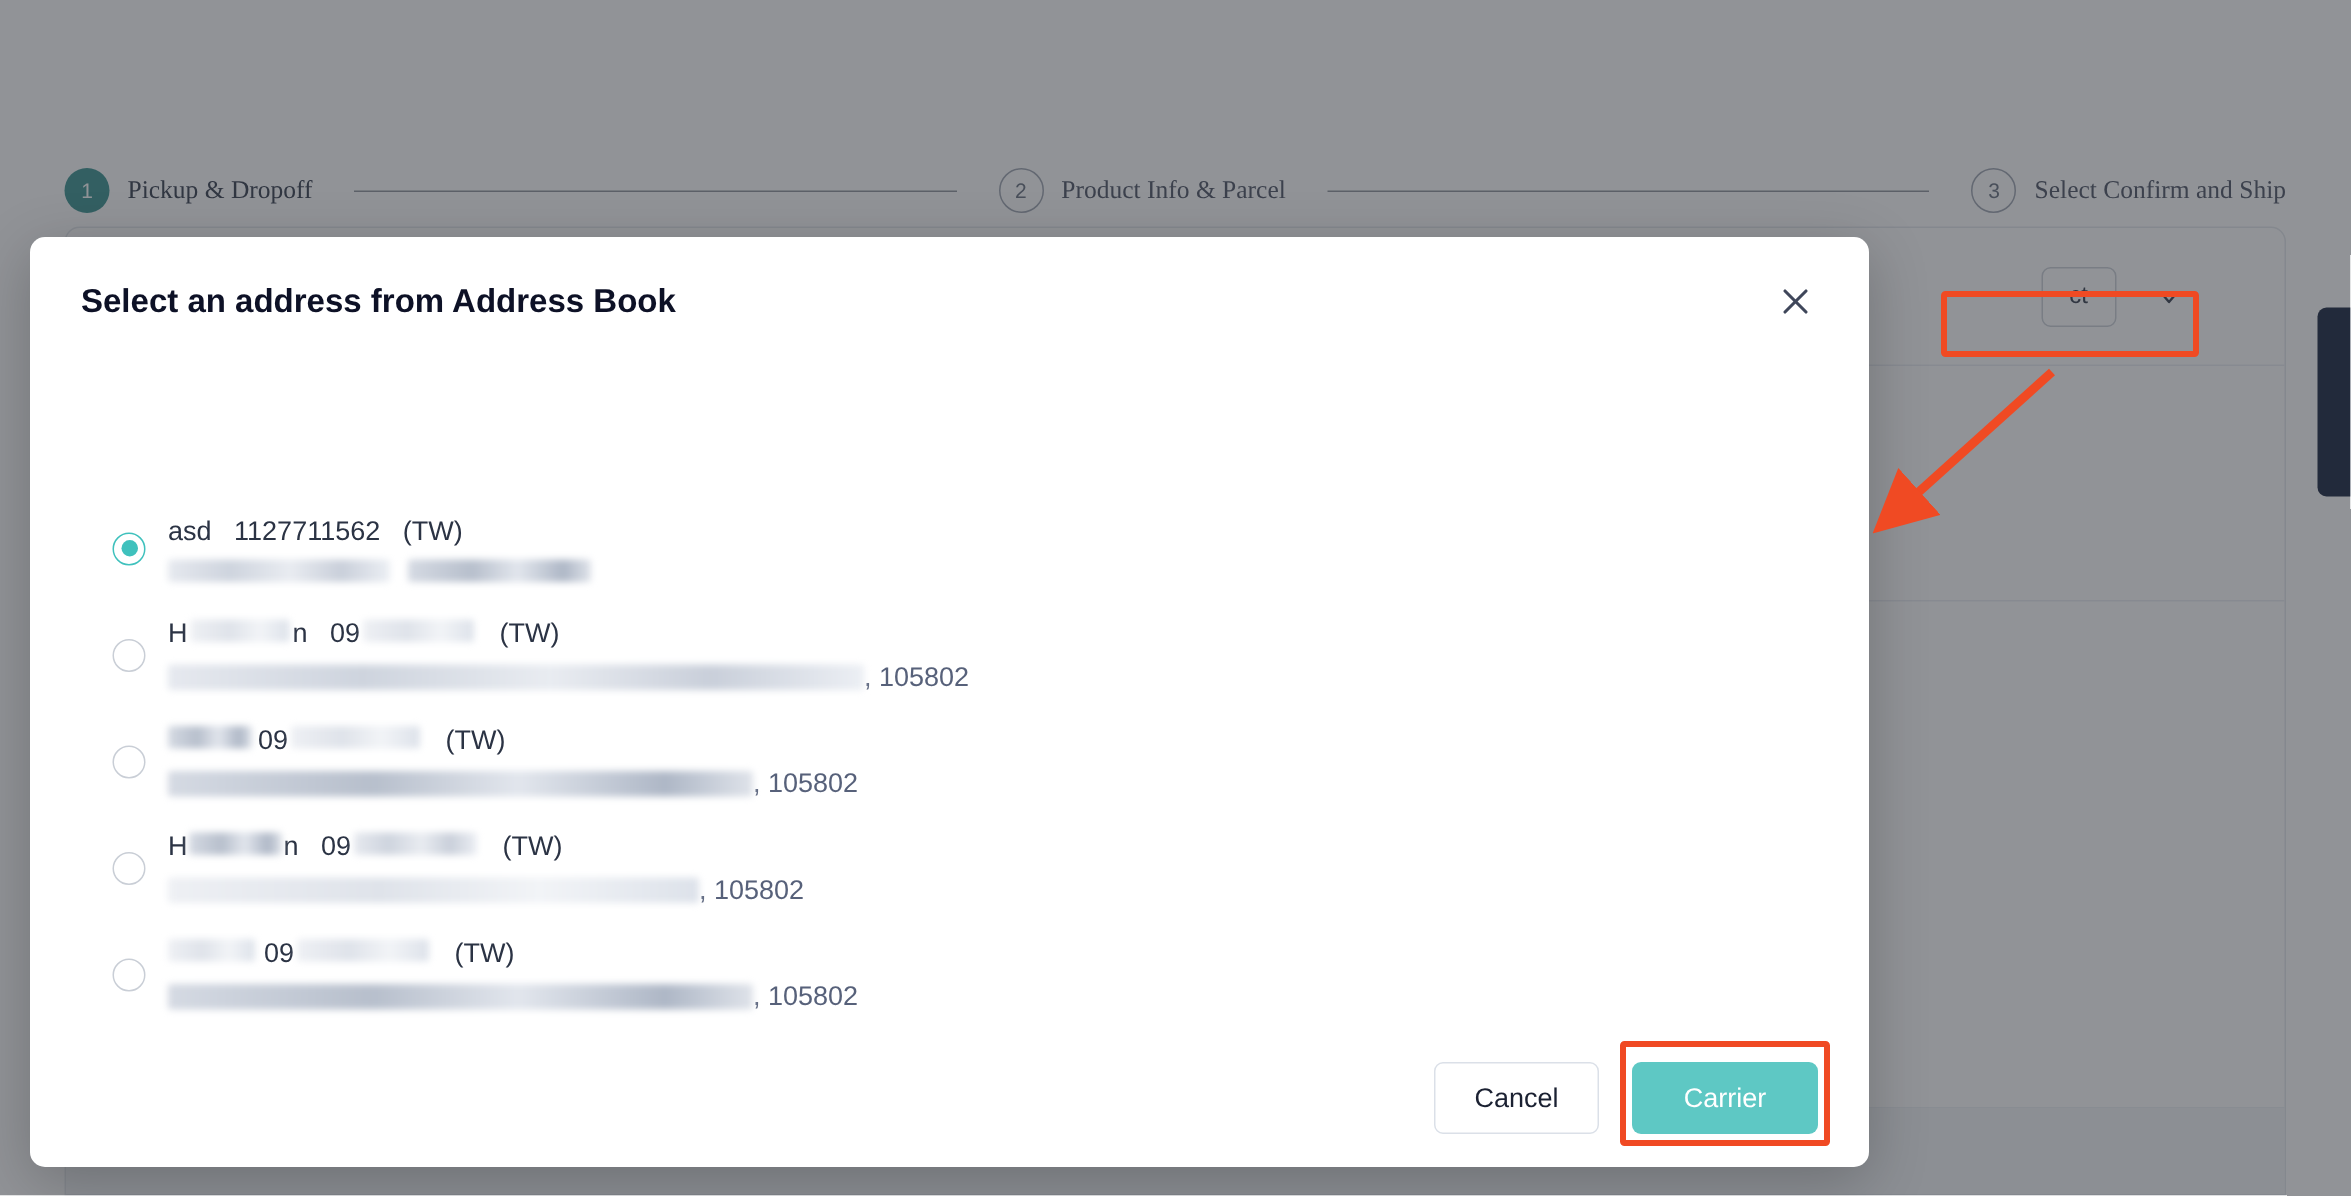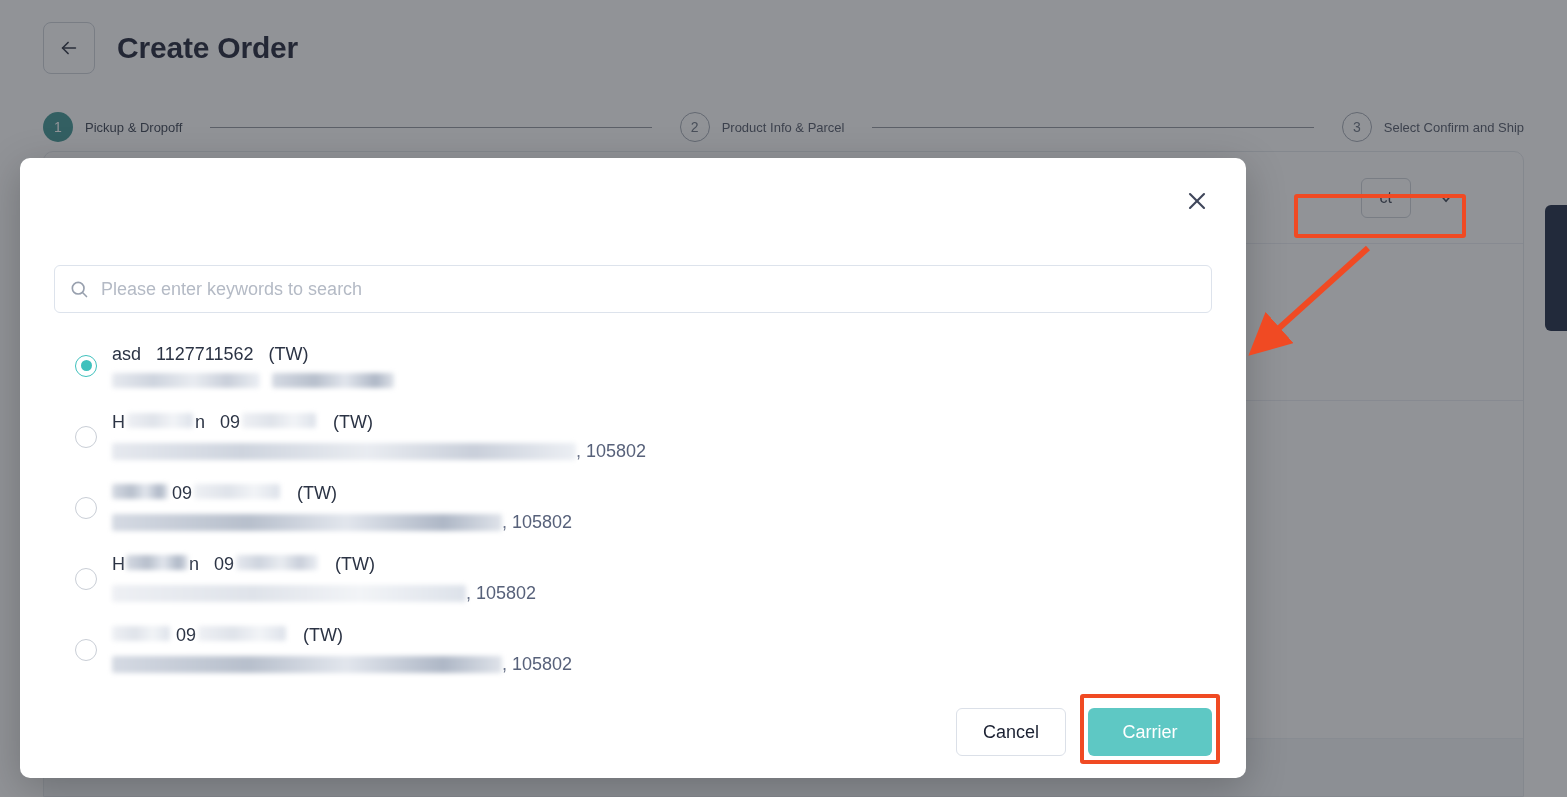--- a/index.html
+++ b/index.html
@@ -36,21 +36,21 @@
     display: flex; align-items: center; padding: 0 43px;
   }
   .step { display: flex; align-items: center; flex: 0 0 auto; }
   .step-num {
     width: 30px; height: 30px; border-radius: 50%;
     display: flex; align-items: center; justify-content: center;
     font-size: 14px;
   }
   .step-num.active { background: #2f8d8a; color: #ffffff; border: none; }
   .step-num.idle { background: transparent; color: #5f6878; border: 1px solid #9aa1ad; }
-  .step-label { margin-left: 12px; font-size: 13px; color: #2b3344; white-space: nowrap; }
+  .step-label { margin-left: 12px; font-size: 17px; color: #2b3344; white-space: nowrap; font-family: Liberation Serif, serif; }
   .step-label.idle { color: #444b5c; }
   .step-line { flex: 1 1 auto; height: 1px; background: #8a8f98; margin: 0 28px; }
 
   .page-body {
     position: absolute; left: 43px; top: 151px; right: 43px; bottom: 0;
     background: #ffffff; border: 1px solid #e3e6eb; border-radius: 10px 10px 0 0;
   }
   .pb-row {
     position: absolute; left: 0; right: 0; top: 0; height: 92px;
     display: flex; align-items: center; justify-content: flex-end; padding-right: 60px;
@@ -175,31 +175,20 @@
   #anno-confirm { left: 1080px; top: 694px; width: 140px; height: 70px; }
   .anno-arrow { position: absolute; left: 1240px; top: 238px; width: 140px; height: 118px; pointer-events: none; }
 </style>
 </head>
 <body>
 
 <div id="root">
 
   <div class="page">
 
-    <div class="page-header">
-      <div class="back-btn">
-        <span>
-          <svg width="22" height="22" viewBox="0 0 24 24" fill="none" stroke="currentColor" stroke-width="1.8" stroke-linecap="round" stroke-linejoin="round">
-            <line x1="19" y1="12" x2="5" y2="12"></line>
-              <polyline points="11 18 5 12 11 6"></polyline>
-          </svg>
-        </span>
-      </div>
-      <div class="page-title">Create Order</div>
-    </div>
 
     <div class="stepper">
       <div class="step">
         <div class="step-num active">1</div>
         <div class="step-label">Pickup &amp; Dropoff</div>
       </div>
       <div class="step-line"></div>
       <div class="step">
         <div class="step-num idle">2</div>
         <div class="step-label idle">Product Info &amp; Parcel</div>
@@ -232,39 +221,31 @@
       <div class="pb-tint"></div>
     </div>
 
     <div class="dark-strip"></div>
   </div>
 
   <div class="overlay"></div>
 
   <div class="modal">
 
+    <div class="modal-title">Select an address from Address Book</div>
 
     <div class="modal-close">
       <span>
         <svg width="24" height="24" viewBox="0 0 24 24" fill="none" stroke="currentColor" stroke-width="2.1" stroke-linecap="round">
             <line x1="5" y1="5" x2="19" y2="19"></line>
             <line x1="19" y1="5" x2="5" y2="19"></line>
           </svg>
       </span>
     </div>
 
-    <div class="search-wrap">
-      <span class="search-icon">
-        <svg width="20" height="20" viewBox="0 0 24 24" fill="none" stroke="currentColor" stroke-width="2" stroke-linecap="round">
-            <circle cx="11" cy="11" r="7"></circle>
-            <line x1="16.2" y1="16.2" x2="21" y2="21"></line>
-          </svg>
-      </span>
-      <input class="search-input" type="text" placeholder="Please enter keywords to search" style="">
-    </div>
 
     <div class="addr-list">
 
       <div class="addr-item">
         <div class="radio checked"></div>
         <div class="addr-text">
           <div class="addr-line1">
             <span>asd</span>
             <span class="sep">&nbsp;</span>
             <span>1127711562</span>

